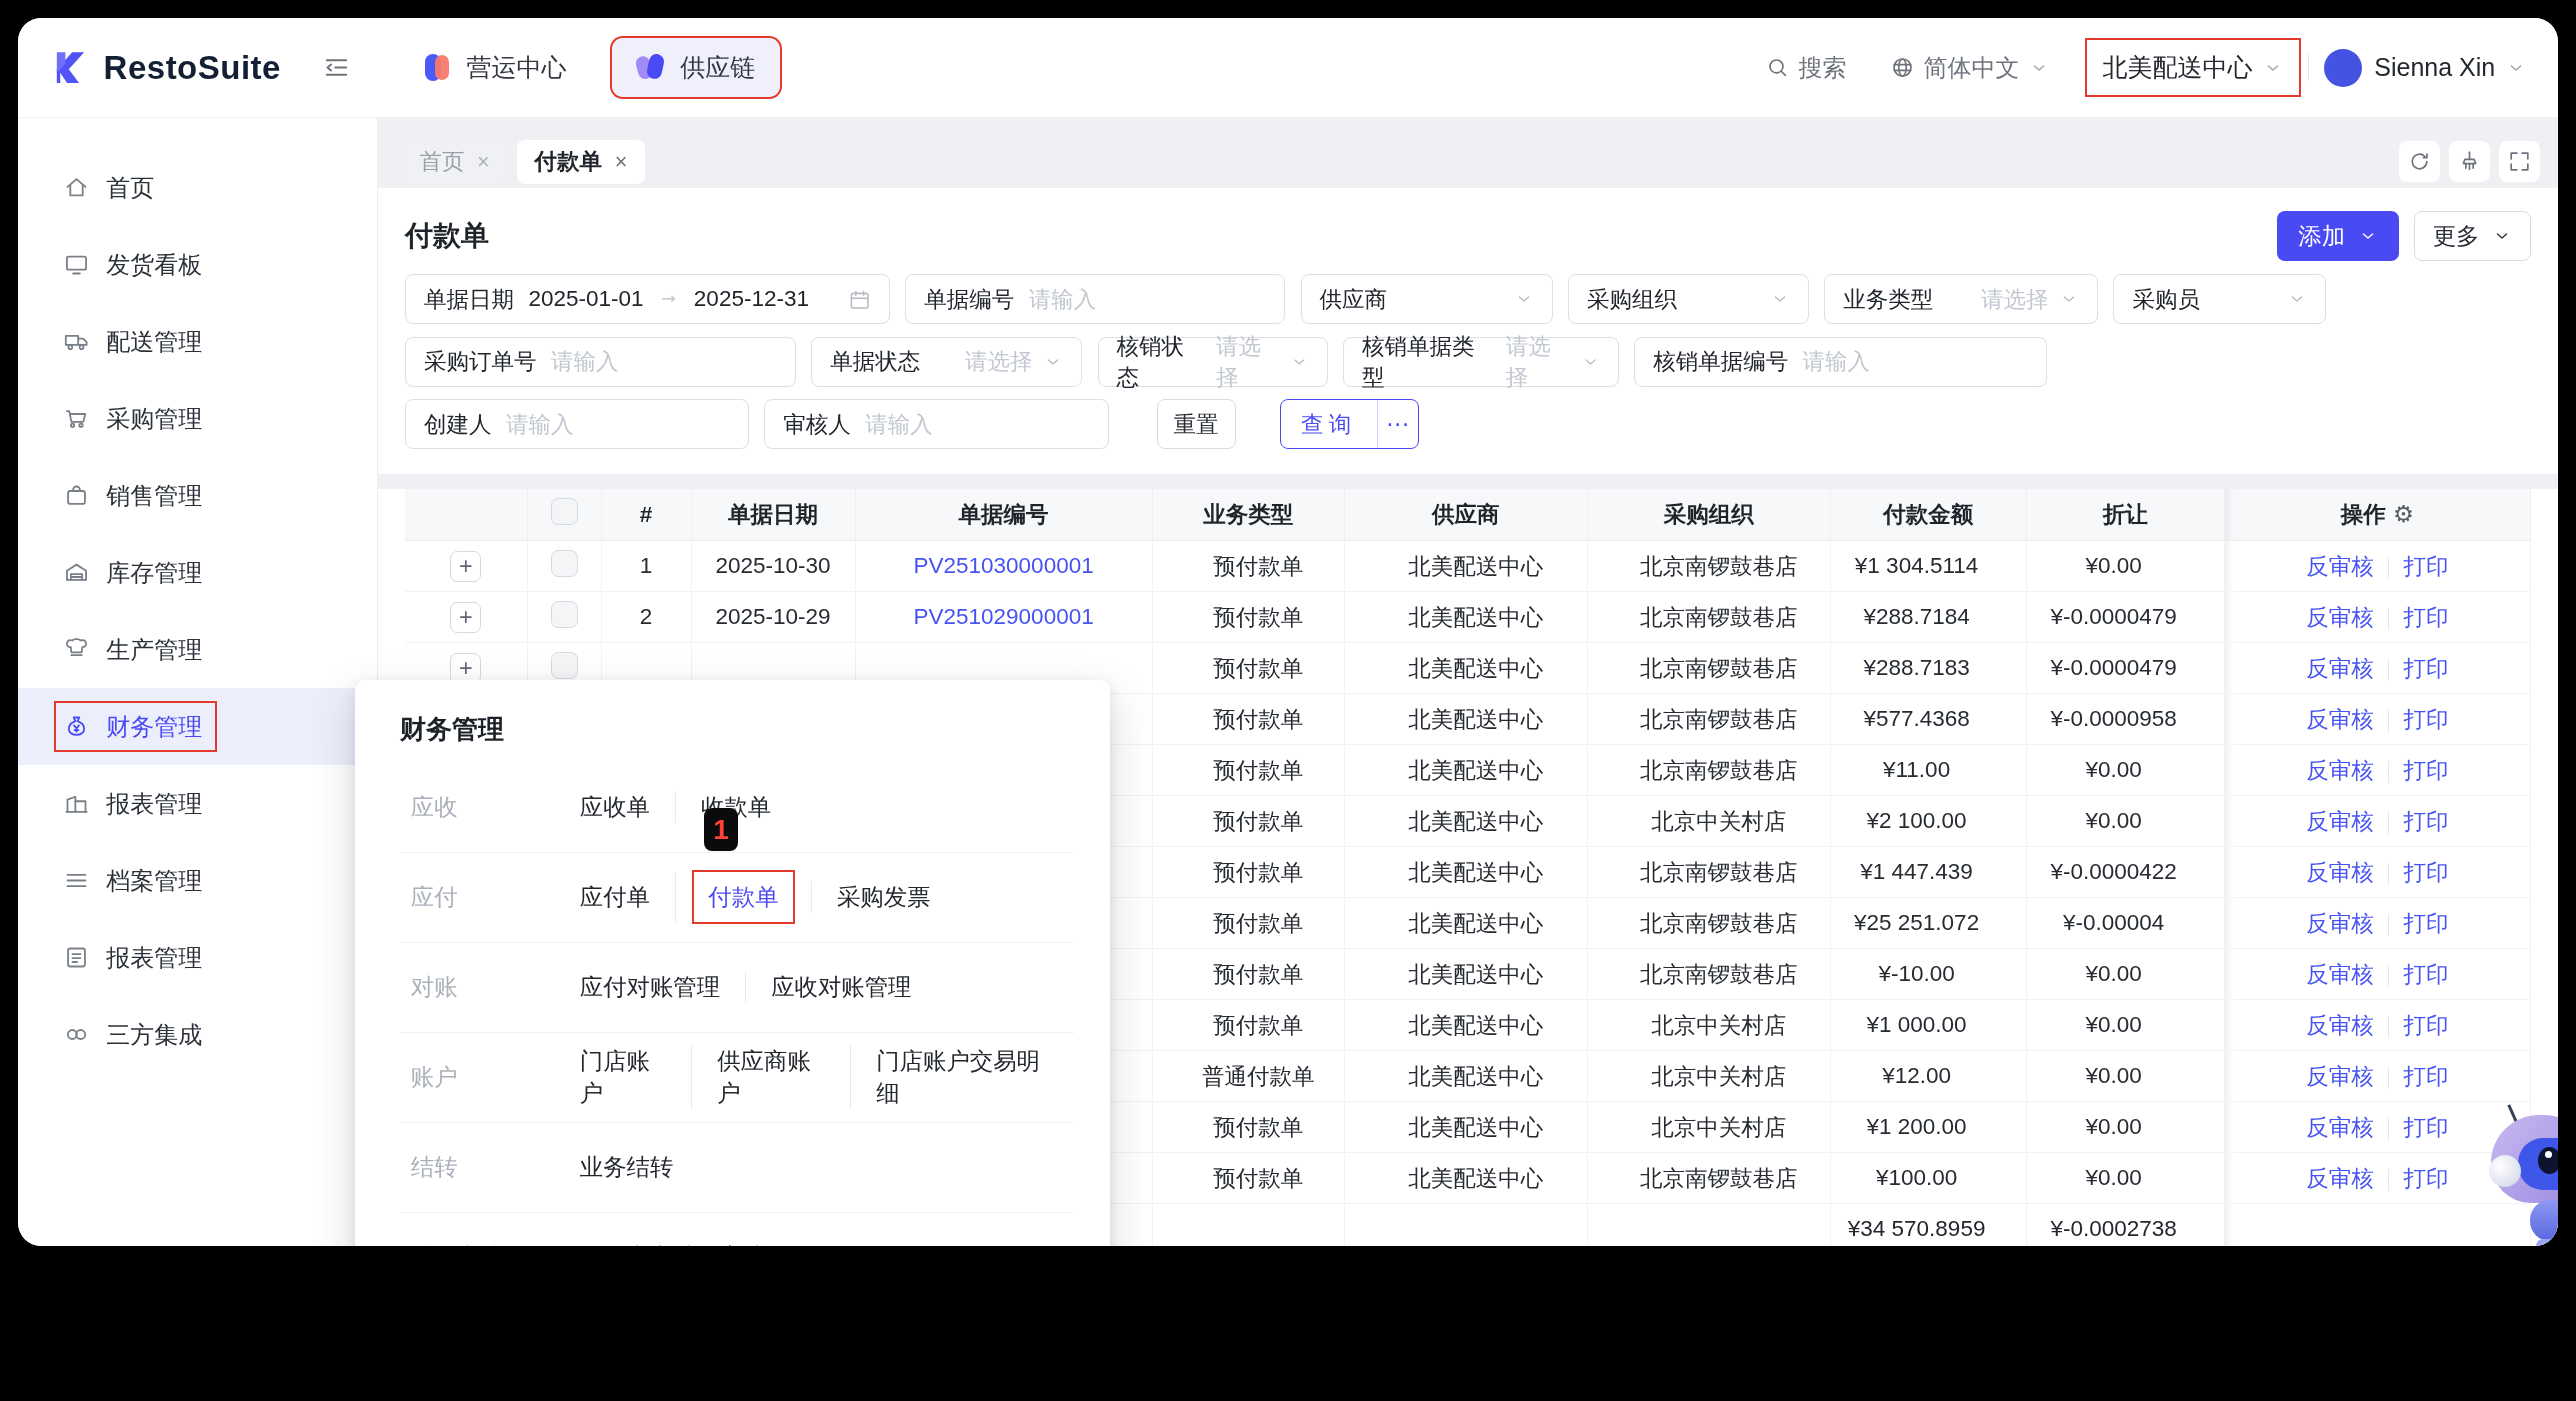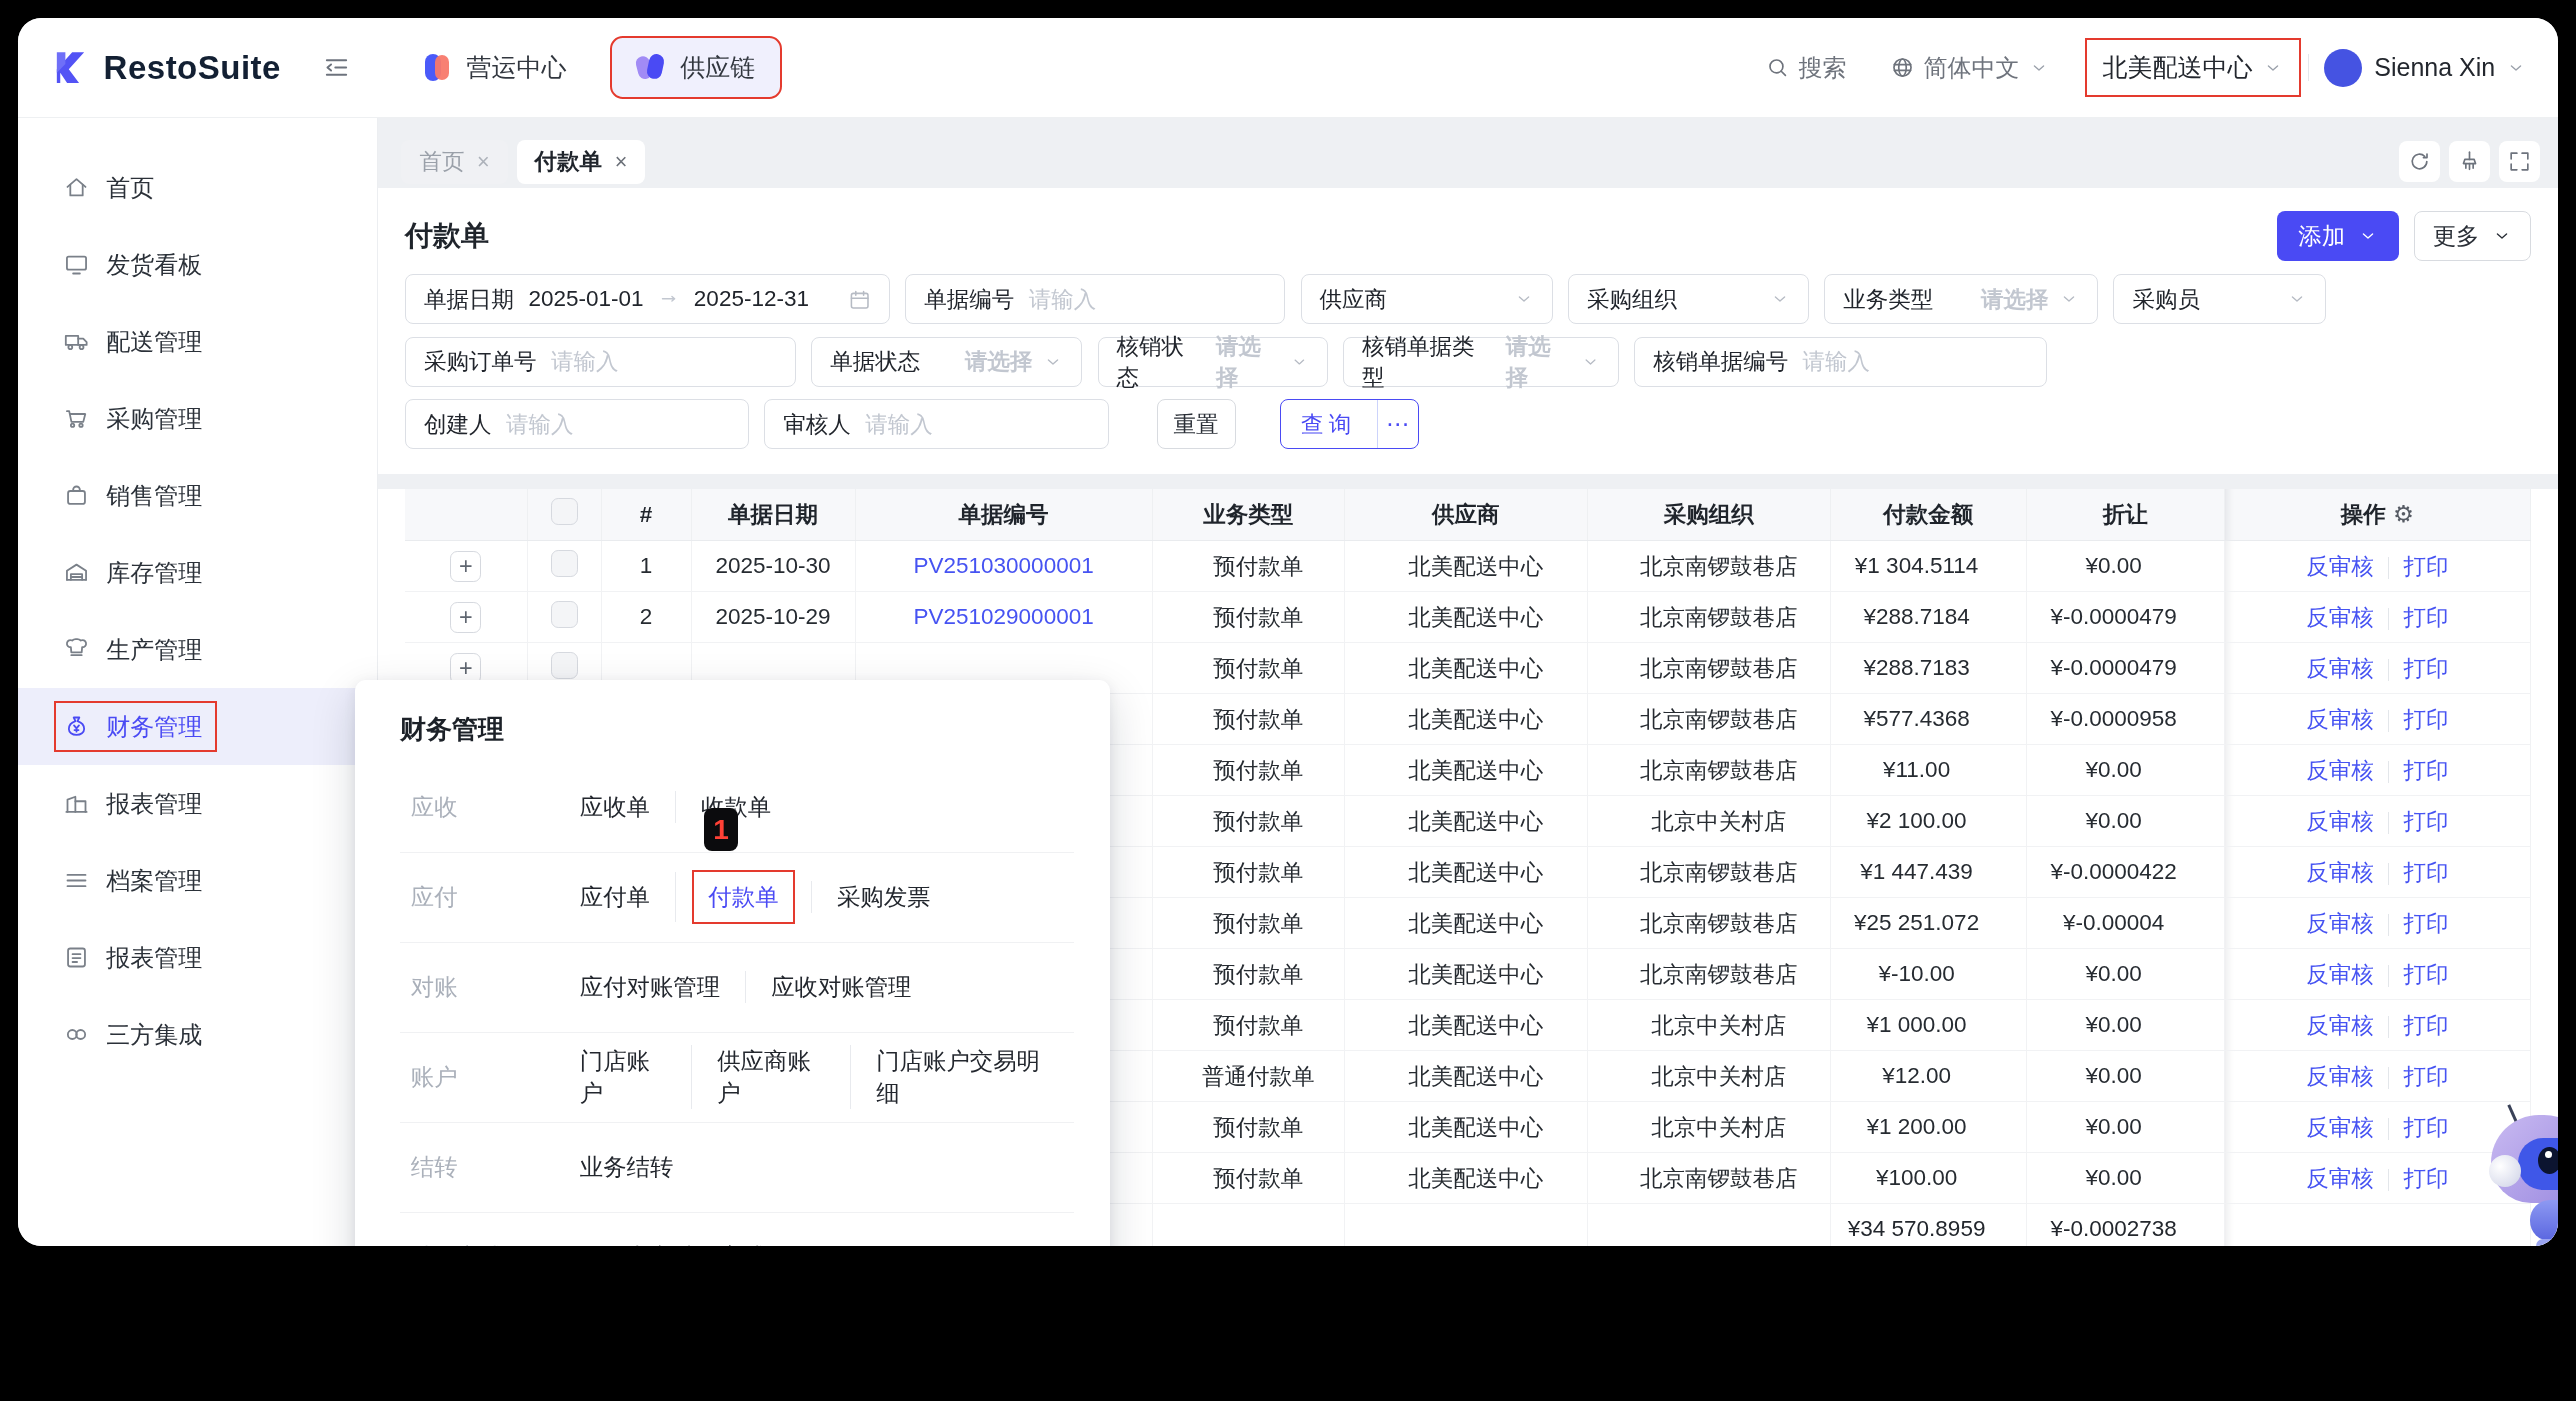--- a/index.html
+++ b/index.html
@@ -59,21 +59,21 @@
   .title-row { display:flex; align-items:center; height:52px; }
   .page-title { font-size:28px; font-weight:bold; color:#1f242b; }
   .title-btns { margin-left:auto; display:flex; gap:14.4px; }
   .btn-add { height:50px; background:#4a4af4; color:#fff; border:none; border-radius:8px; font-size:23.4px; display:flex; align-items:center; gap:12.6px; padding:0 21.6px; }
   .btn-more { height:50px; background:#fff; color:#2a2f37; border:0.9px solid #d8dbe0; border-radius:8px; font-size:23.4px; display:flex; align-items:center; gap:12.6px; padding:0 18px; }
   .btn-more .chev, .btn-add .chev { color:inherit; }
 
   .frow { display:flex; gap:15.3px; margin-top:12.6px; align-items:center; }
   .fbox { height:50px; border:0.9px solid #dcdfe5; border-radius:8px; background:#fff; display:flex; align-items:center; gap:14.4px; padding:0 18px; font-size:22.5px; color:#21252c; }
   .ph { color:#c2c7d0; }
-  .fright { margin-left:auto; display:flex; align-items:center; gap:10.8px;font-weight:bold; }
+  .fright { margin-left:auto; display:flex; align-items:center; gap:10.8px; }
   .fchev { color:#b6bbc4; }
   .darr { color:#c2c7d0; font-size:21.6px; }
   .fcal { color:#b6bbc4; }
   .btn-reset { height:50px; margin-left:32px; padding:0 16px; border:0.9px solid #d8dbe0; background:#fff; border-radius:8px; font-size:22.5px; color:#2a2f37; }
   .btn-query { height:50px; margin-left:29px; display:flex; border:1.8px solid #4a4af4; border-radius:8px; overflow:hidden; background:#fff; }
   .bq-main { padding:0 20px; display:flex; align-items:center; color:#4a4af4; font-size:22.5px; letter-spacing:5.4px; }
   .bq-dots { width:41px; display:flex; align-items:center; justify-content:center; color:#4a4af4; font-size:23.4px; border-left:0.9px solid #ccd3fb; }
 
   .card2 { margin-top:14.4px; background:#fff; flex:1; padding:0 27px; display:flex; flex-direction:column; }
   table.grid { border-collapse:collapse; table-layout:fixed; width:2126px; font-size:22.5px; color:#262b31; }

